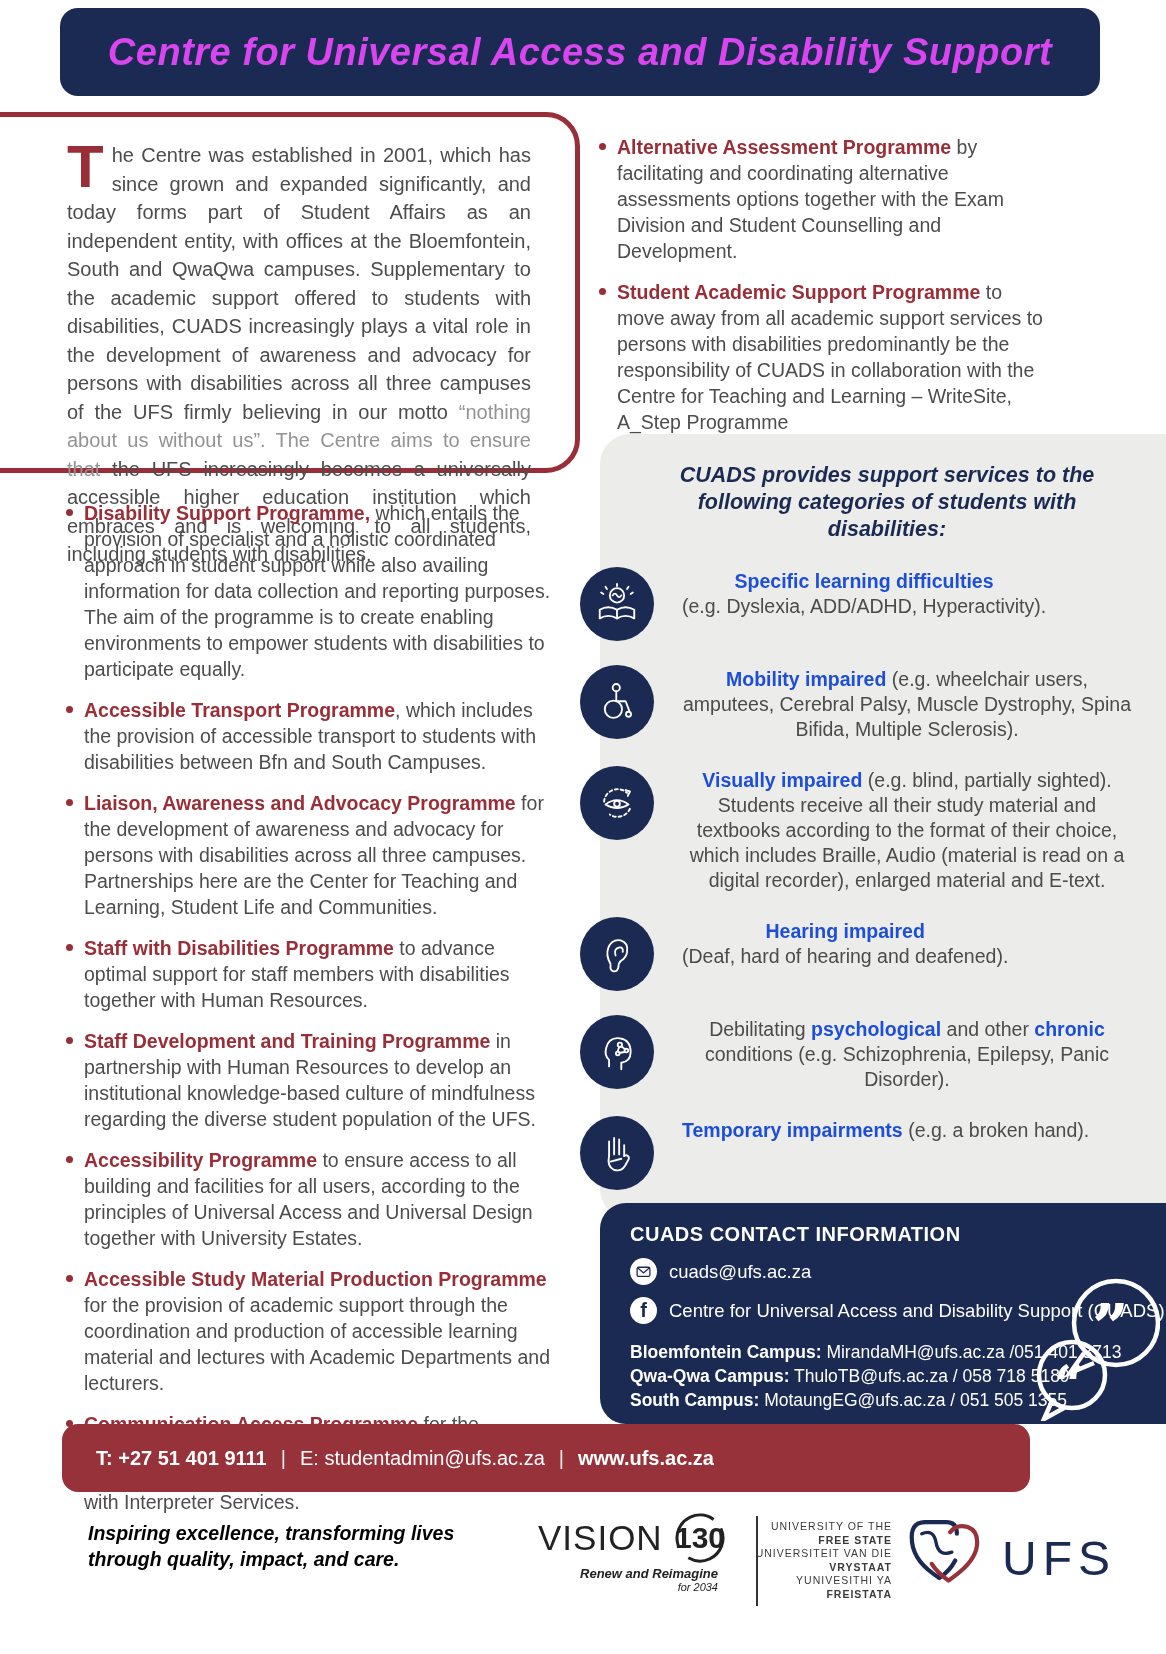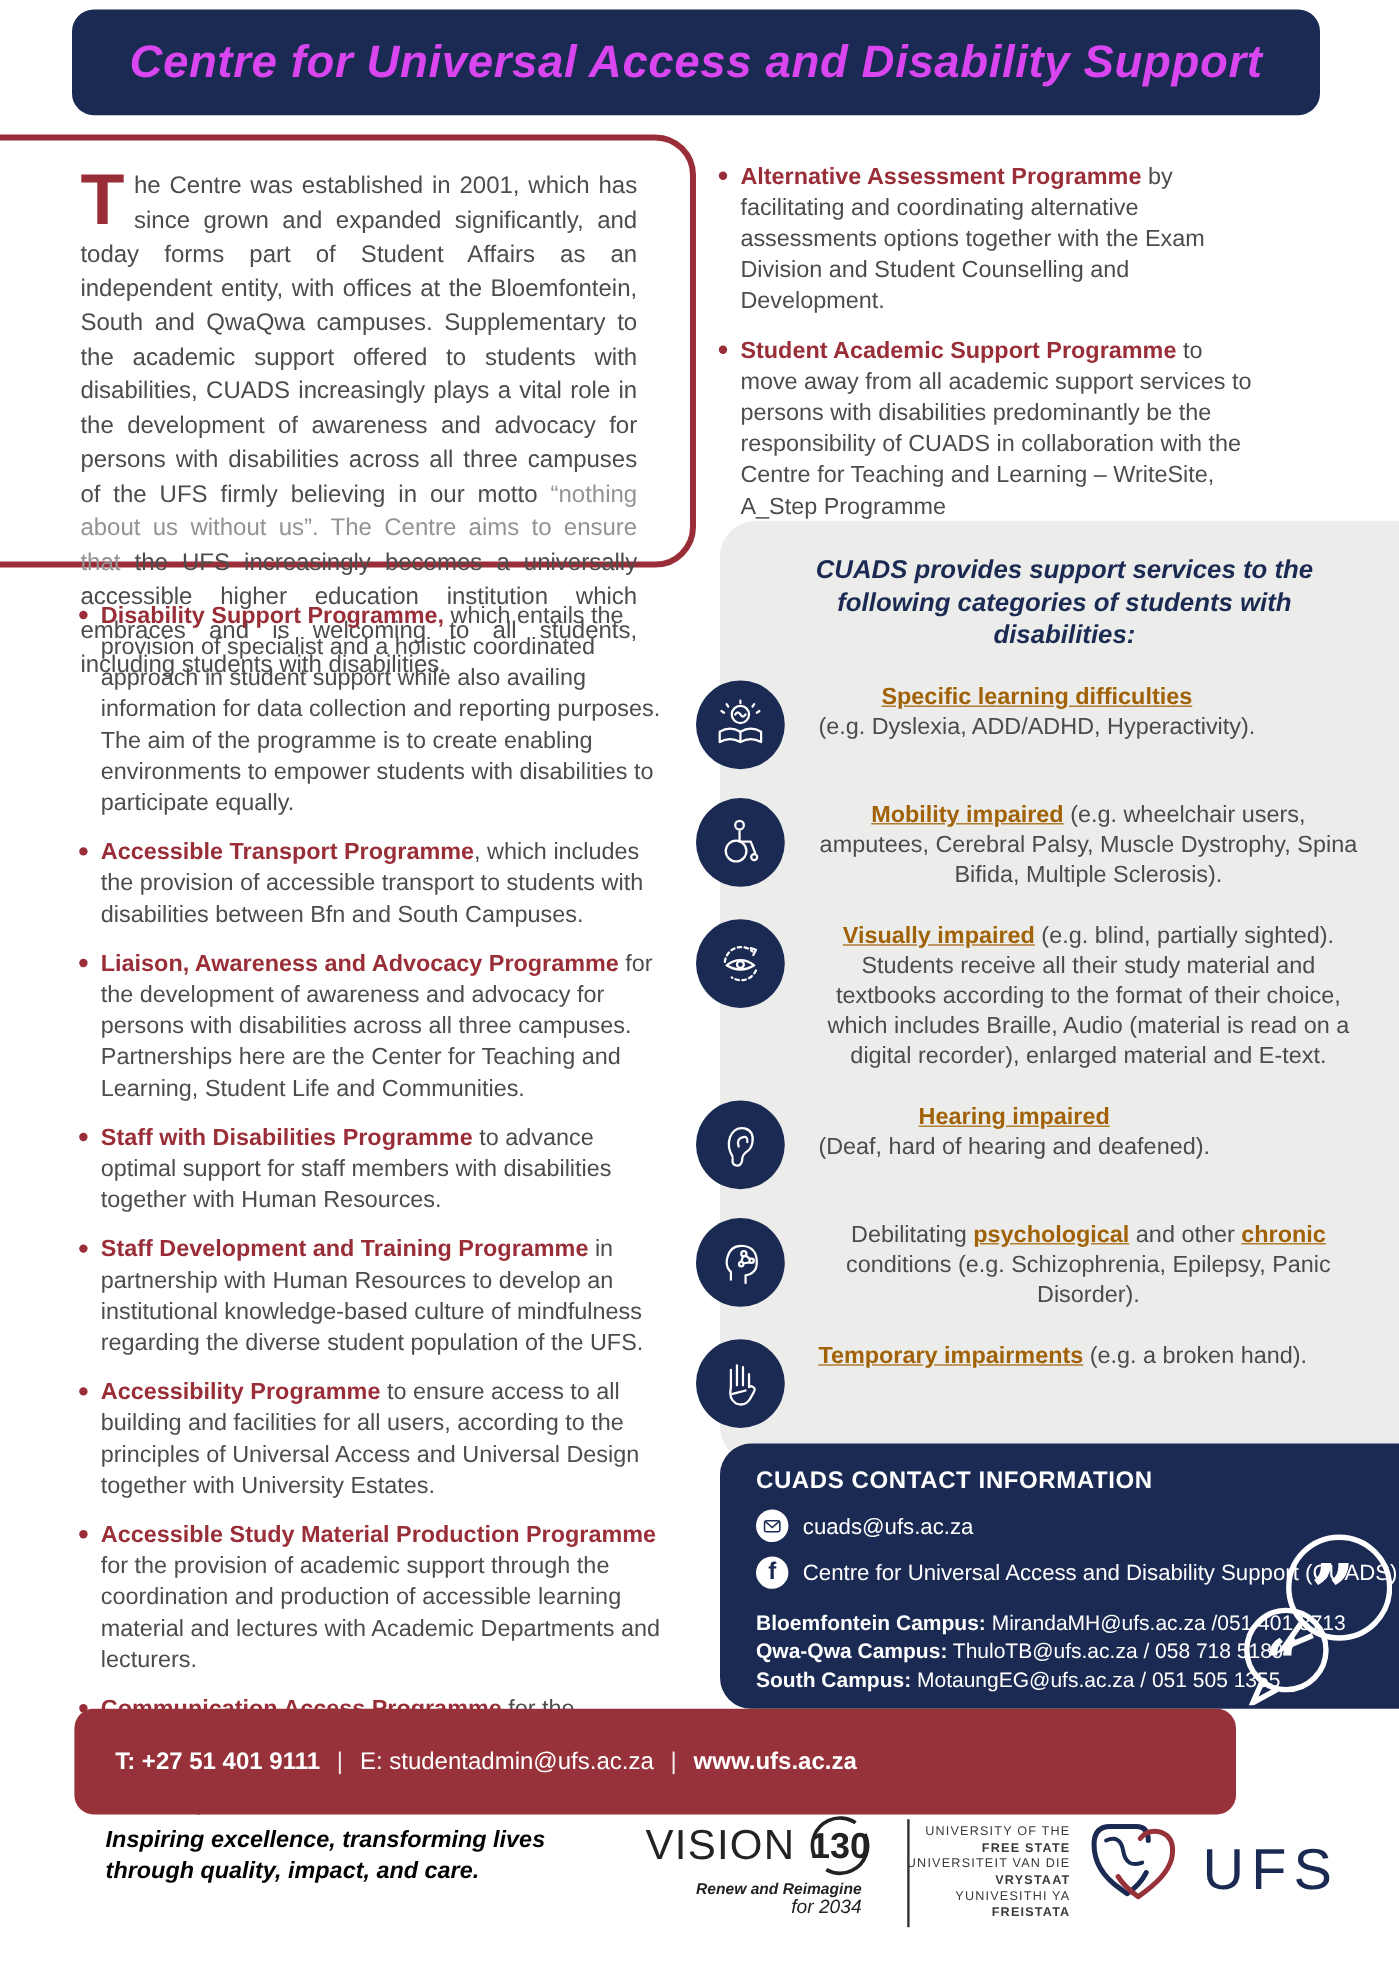--- a/index.html
+++ b/index.html
@@ -29,59 +29,59 @@
 
   
   .gray-panel{position:absolute;left:600px;top:434px;width:566px;height:785px;background:#ececea;
               border-radius:30px 0 0 30px;box-sizing:border-box;text-align:center;}
   .panel-head{margin:28px 40px 0 48px;color:#1b2a52;font-size:21.5px;line-height:27px;font-weight:700;font-style:italic;}
   .cat-row{display:flex;align-items:flex-start;margin-top:24px;padding-right:34px;}
   .cat-icon{flex:0 0 74px;width:74px;height:74px;margin-left:-20px;border-radius:50%;background:#1b2a52;
             display:flex;align-items:center;justify-content:center;}
   .cat-icon svg{width:46px;height:46px;stroke:#ffffff;fill:none;stroke-width:2.6;stroke-linecap:round;stroke-linejoin:round;}
   .cat-text{margin:2px 0 0 28px;font-size:19.5px;line-height:25px;color:#4b4b4b;}
-  .cat-text b{color:#a16207;font-weight:700;text-decoration:underline;}
+  .cat-text b{color:#1d4ed8;font-weight:700;}
   .cat-text b.stack{display:block;}
 
   
   .contact-box{position:absolute;left:600px;top:1203px;width:566px;height:221px;background:#1b2a52;
                border-radius:26px 0 0 26px;box-sizing:border-box;padding:20px 0 0 30px;color:#ffffff;}
   .contact-head{font-size:20px;font-weight:700;letter-spacing:.5px;}
   .c-row{display:flex;align-items:center;margin-top:12px;}
   .c-ico{width:27px;height:27px;border-radius:50%;background:#ffffff;color:#1b2a52;display:flex;
          align-items:center;justify-content:center;flex:0 0 27px;}
   .c-ico svg{width:17px;height:17px;stroke:#1b2a52;fill:none;stroke-width:1.8;}
   .c-ico.fb{font-weight:700;font-size:20px;line-height:27px;}
   .c-row span{margin-left:12px;font-size:18.5px;}
   .campus-lines{margin-top:16px;font-size:17.5px;line-height:24px;}
   .campus-lines b{font-weight:700;}
   .bubbles{position:absolute;right:6px;top:68px;}
   .bubbles svg{stroke:#ffffff;fill:none;stroke-width:4.5;}
   .bubbles text{fill:#ffffff;stroke:none;font-weight:700;font-family:"DejaVu Serif", serif;}
 
   
-  .footer-bar{position:absolute;left:62px;top:1424px;width:968px;height:88px;background:#97323a;border-radius:16px;
+  .footer-bar{position:absolute;left:62px;top:1424px;width:968px;height:68px;background:#97323a;border-radius:16px;
               display:flex;align-items:center;padding-left:34px;box-sizing:border-box;color:#ffffff;font-size:20px;}
   .footer-bar .seg{font-weight:600;}
   .footer-bar .seg.normal{font-weight:400;}
   .footer-bar .seg.strong{font-weight:700;}
   .footer-bar .sep{margin:0 14px;font-weight:400;opacity:.9;}
 
   
   .tagline{position:absolute;left:88px;top:1520px;color:#000000;font-size:19.5px;line-height:26px;
            font-style:italic;font-weight:600;}
   .vision{position:absolute;left:538px;top:1512px;width:180px;text-align:right;color:#222222;}
   .vision-top{display:flex;align-items:center;justify-content:center;}
   .v-word{font-size:35px;font-weight:300;letter-spacing:1px;}
   .v-num{position:relative;width:70px;height:52px;margin-left:2px;}
   .v-num svg{position:absolute;left:0;top:0;}
   .v-num svg circle{fill:none;stroke:#222222;stroke-width:3;}
   .v-num svg text{font-weight:700;font-size:30px;fill:#222222;}
   .v-sub1{font-size:13px;font-weight:700;font-style:italic;margin-top:2px;}
-  .v-sub2{font-size:16px;font-style:italic;}
+  .v-sub2{font-size:11px;font-style:italic;}
   .v-divider{position:absolute;left:756px;top:1516px;width:2px;height:90px;background:#333333;}
   .uni-block{position:absolute;left:752px;top:1520px;width:140px;text-align:right;color:#3a3a3a;
              font-size:10.5px;line-height:13.5px;letter-spacing:1px;}
   .uni-block .b{font-weight:700;}
   .ufs-logo{position:absolute;left:900px;top:1512px;display:flex;align-items:center;}
   .ufs-logo svg{width:92px;height:92px;fill:none;stroke-linecap:round;stroke-linejoin:round;}
   .ufs-word{margin-left:10px;color:#1b2a52;font-size:48px;letter-spacing:6px;font-weight:500;}
 </style>
 </head>
 <body>

